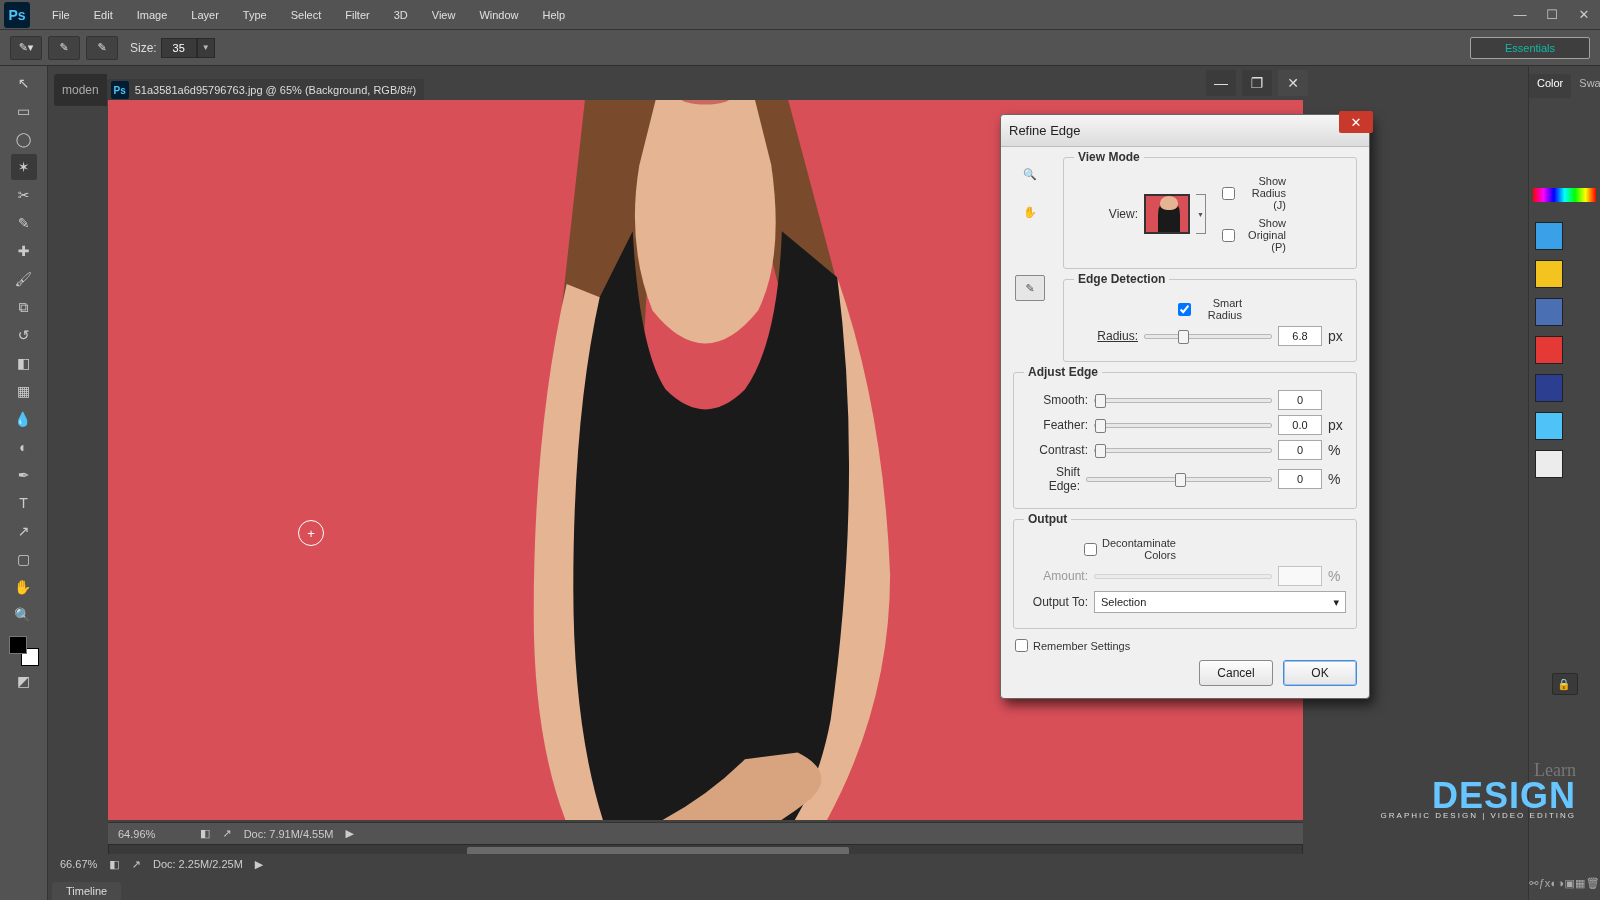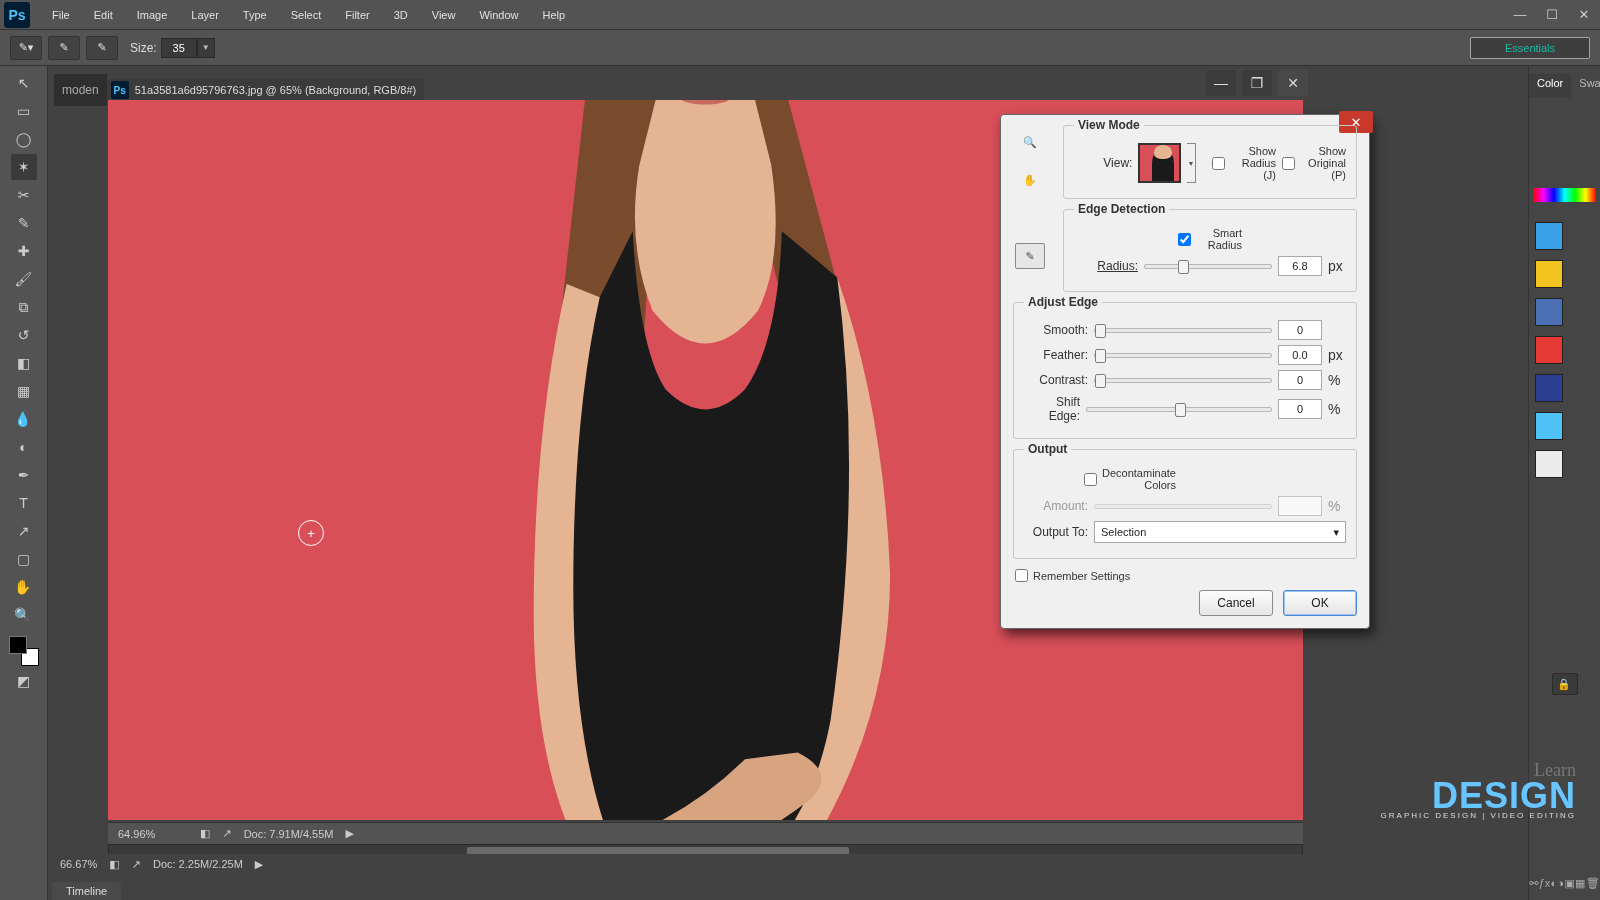--- a/index.html
+++ b/index.html
@@ -242,38 +242,39 @@
       <span>◐</span>
       <span>◑</span>
       <span>▣</span>
       <span>▦</span>
       <span>🗑</span>
     </div>
   </div>
 </div>
 
 <div class="dialog">
+  <div class="dlg-title">Refine Edge</div>
   <div class="dlg-close">✕</div>
   <div class="dlg-body">
     <div class="left-tools">
       <div class="lt">🔍</div>
       <div class="lt">✋</div>
       <div class="lt act" style="margin-top:38px">✎</div>
     </div>
 
     <div class="group">
       <div class="leg">View Mode</div>
       <div class="row">
         <label>View:</label>
         <div class="thumb-view">
             <div class="p"></div>
             <div class="h"></div>
           </div>
         <div class="thumb-drop">▼</div>
-        <div style="display:flex;flex-direction:row;gap:6px;margin-left:10px">
+        <div style="display:flex;flex-direction:column;gap:6px;margin-left:10px">
           <label class="chk">
               <input type="checkbox" style="">
               <span>Show Radius (J)</span>
             </label>
           <label class="chk">
               <input type="checkbox" style="">
               <span>Show Original (P)</span>
             </label>
         </div>
       </div>

